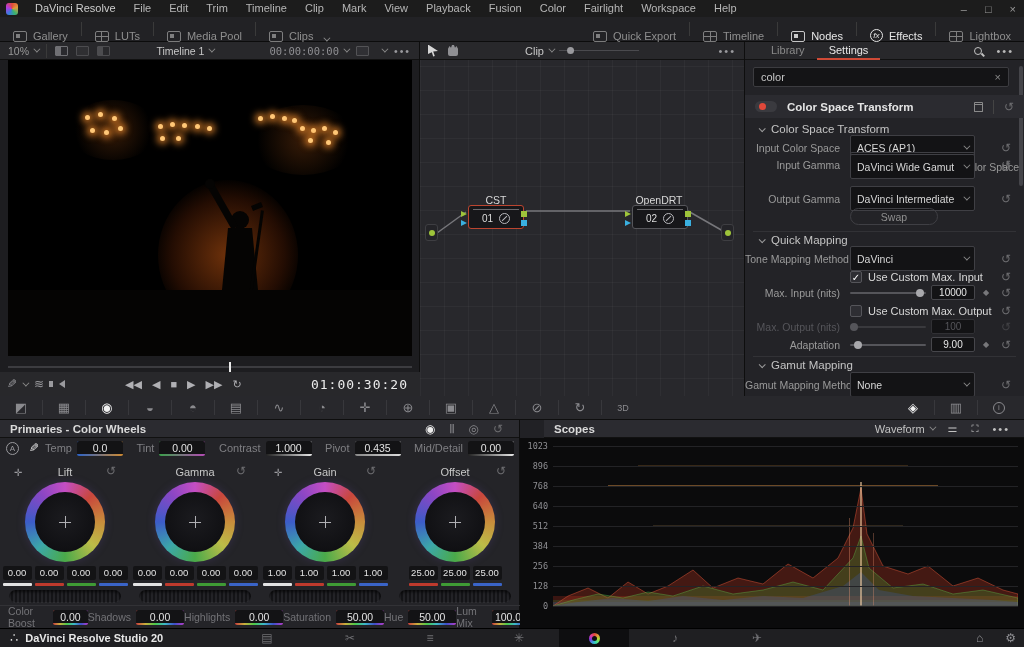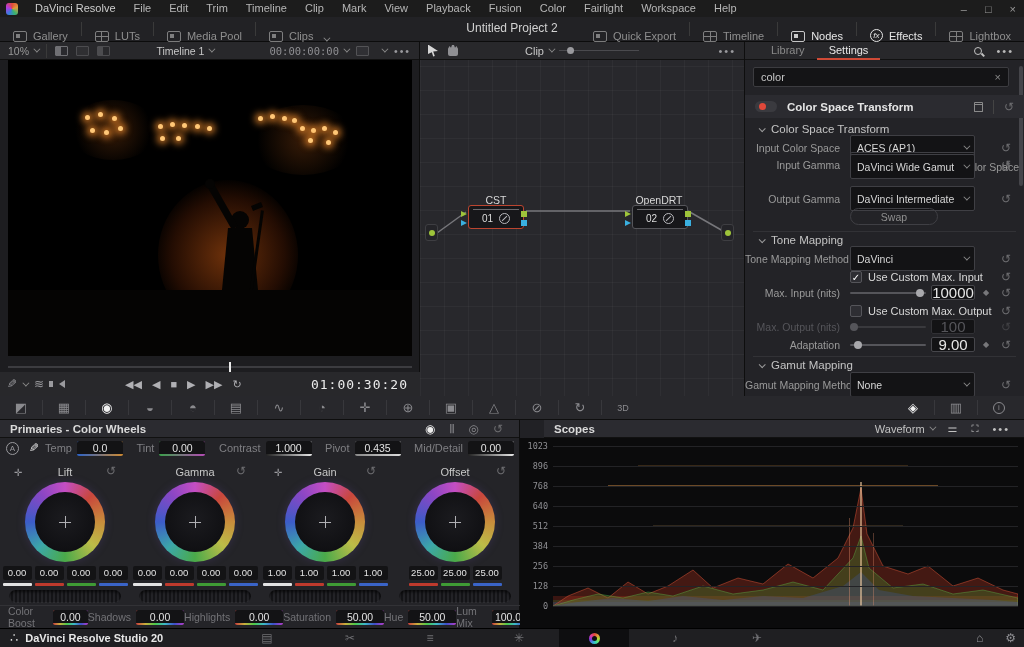--- a/index.html
+++ b/index.html
@@ -100,21 +100,21 @@
   .insp-label { width:100px; text-align:right; color:#9a9a9a; font-size:10.5px; padding-right:5px; white-space:nowrap; }
   .insp-label.dim { color:#55555a; }
   .dropdown { position:absolute; left:105px; width:125px; height:25px; background:#131315; border:1px solid #3f3f44; border-radius:2px; display:flex; align-items:center; justify-content:space-between; padding:0 6px; color:#d6d6d6; font-size:10.5px; }
   .row-reset { position:absolute; left:256px; }
   .row-key { position:absolute; left:238px; }
   .cbox { position:absolute; left:105px; width:12px; height:12px; background:#2e2e33; border:1px solid #55555a; border-radius:2px; color:#fff; font-size:10px; line-height:11px; text-align:center; }
   .cbox-label { position:absolute; left:123px; color:#d8d8d8; font-size:11px; }
   .sl-track { position:absolute; left:105px; top:8px; width:76px; height:2px; background:#55555a; border-radius:1px; }
   .sl-track .handle { position:absolute; top:-3px; width:8px; height:8px; border-radius:50%; background:#a8a8ac; }
   .sl-track.dim { background:#39393d; } .sl-track.dim .handle { background:#55555a; }
-  .num-box { position:absolute; left:186px; width:44px; height:15px; top:1px; background:#131315; border:1px solid #46464b; border-radius:2px; color:#e6e6e6; font-size:15px; text-align:center; line-height:14px; }
+  .num-box { position:absolute; left:186px; width:44px; height:15px; top:1px; background:#131315; border:1px solid #46464b; border-radius:2px; color:#e6e6e6; font-size:10px; text-align:center; line-height:14px; }
   .num-box.dim { color:#55555a; border-color:#303034; }
   #swap-btn { position:absolute; left:105px; top:166px; width:88px; height:17px; border:1px solid #3f3f44; border-radius:9px; color:#8f8f8f; font-size:10.5px; text-align:center; line-height:16px; }
   .hdiv { position:absolute; left:8px; width:263px; height:1px; background:#323236; }
   #insp-scroll { position:absolute; right:1px; top:24px; width:4px; height:120px; background:#45454a; border-radius:2px; }
 
   
   #palettebar { position:absolute; left:0; top:396px; width:1024px; height:24px; background:#28282c; border-bottom:1px solid #0e0e0e; display:flex; align-items:center; }
   .pal-ic { width:42px; text-align:center; color:#8a8a8e; font-size:13px; }
   .pal-ic.active { color:#f0f0f0; }
   .pal-sep { width:1px; height:15px; background:#38383c; }
@@ -249,21 +249,20 @@
           <span class="fx-circ">fx</span>
           <span>Effects</span>
         </div>
         <span class="vsep"></span>
         <div class="tb-btn">
           <span class="tb-ic grid"></span>
           <span>Lightbox</span>
         </div>
       </div>
   </div>
-  <div id="project-title">Untitled Project 2</div>
 
   <div id="viewer">
     <div class="panel-header" id="viewer-header">
       <span style="display:flex;align-items:center">
           <span>10%</span>
           <span class="chev"></span>
         </span>
       <span class="vsep"></span>
       <span class="mini-ic half"></span>
       <span class="mini-ic" style="opacity:.5"></span>
@@ -459,21 +458,21 @@
             <span class="chev"></span>
           </span>
           <span class="row-reset resetic">↺</span>
         </div>
       </div>
     <div id="swap-btn">Swap</div>
     <div class="hdiv" style="top:189px"></div>
 
     <div class="sec-title" style="top:192px">
         <span class="chev"></span>
-        <span>Tone Mapping</span>
+        <span>Quick Mapping</span>
       </div>
 
     <div class="insp-row" style="top:208px">
       <span class="insp-label">Tone Mapping Method</span>
       <span class="dropdown">
           <span>DaVinci</span>
           <span class="chev"></span>
         </span>
       <span class="row-reset resetic">↺</span>
     </div>

